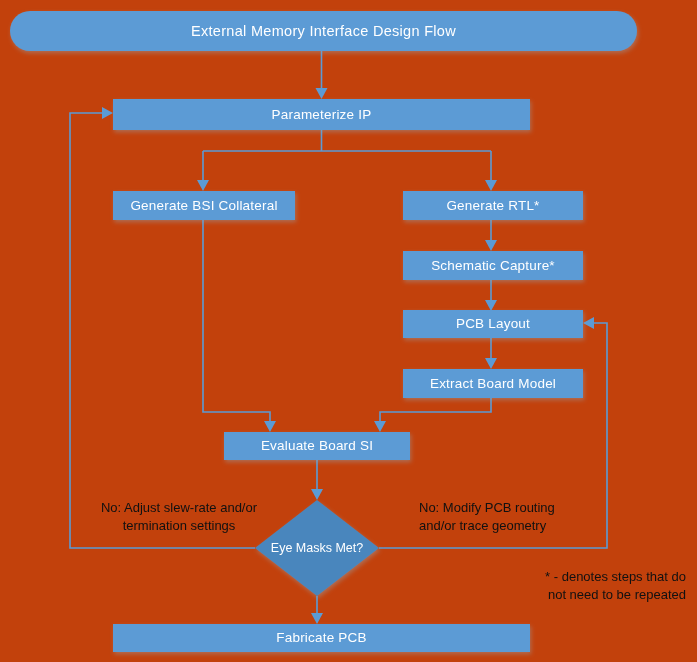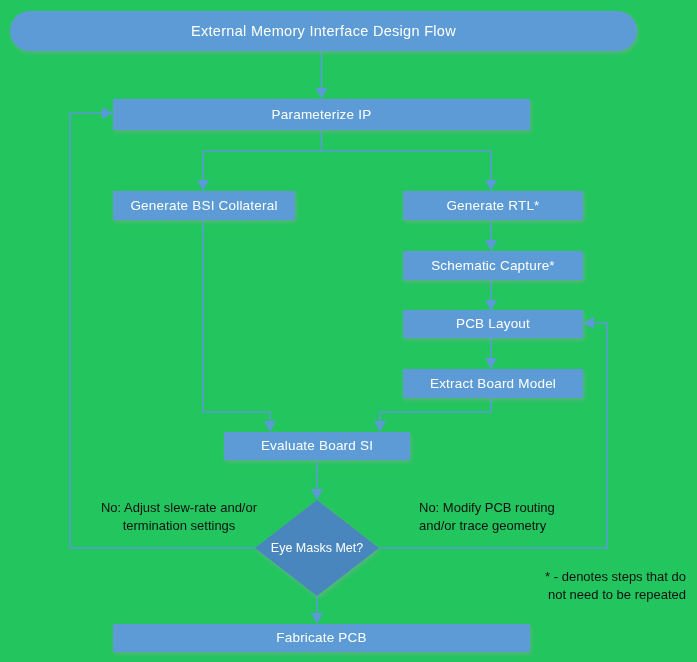--- a/index.html
+++ b/index.html
@@ -7,21 +7,21 @@
     padding: 0;
     background: #ffffff;
   }
   body {
     font-family: "Liberation Sans", sans-serif;
   }
   #canvas {
     position: relative;
     width: 697px;
     height: 662px;
-    background: #22c55e;
+    background: #c2410c;
     overflow: hidden;
   }
   svg.flow {
     position: absolute;
     left: 0;
     top: 0;
     width: 697px;
     height: 662px;
   }
   .node-label {

